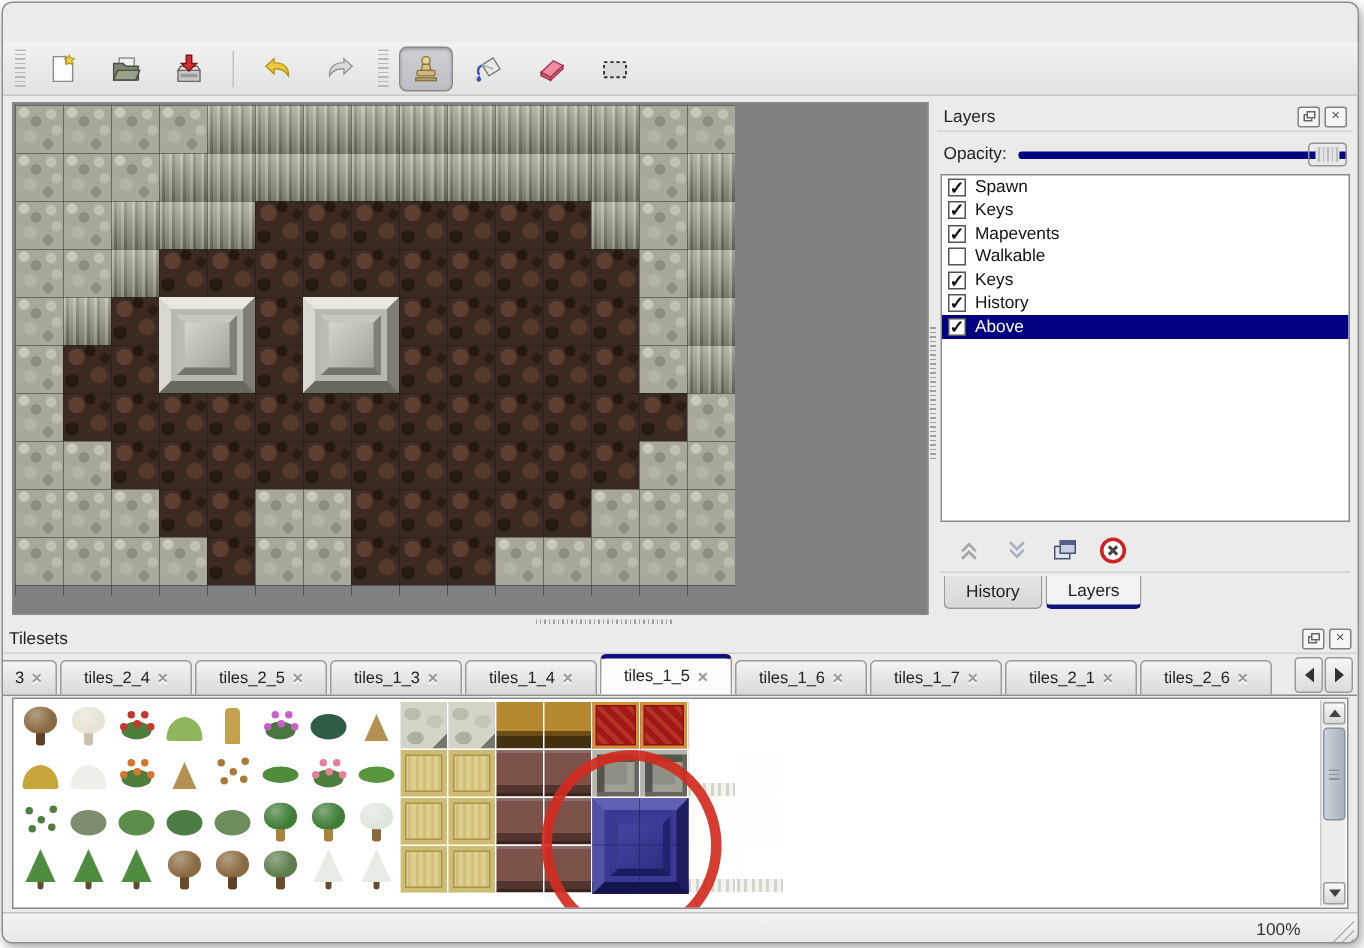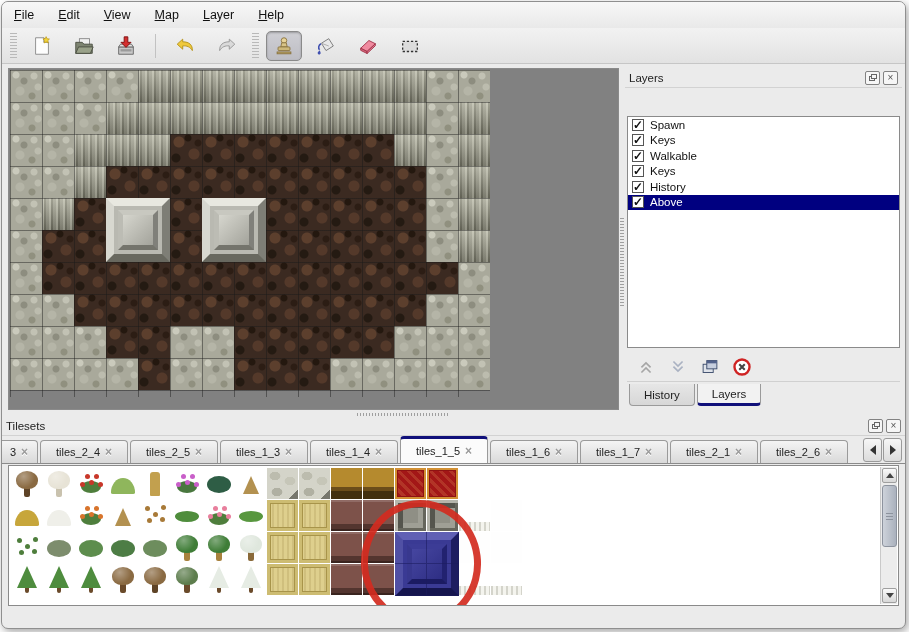--- a/index.html
+++ b/index.html
@@ -170,28 +170,20 @@
                border-top:1px solid #c2c2c2; display:flex; align-items:center; justify-content:flex-end; font-size:11.5px; color:#333;
                padding-right:38px; }
   .resize-grip { position:absolute; right:2px; bottom:2px; width:15px; height:15px;
     background:repeating-linear-gradient(135deg,transparent 0 3px,#b5b5b5 3px 4px); clip-path:polygon(100% 0,100% 100%,0 100%); }
 </style>
 </head>
 <body>
 
 <div class="window">
 
-  <div class="menubar">
-      <span class="menu-item"><u>F</u>ile</span>
-      <span class="menu-item"><u>E</u>dit</span>
-      <span class="menu-item"><u>V</u>iew</span>
-      <span class="menu-item"><u>M</u>ap</span>
-      <span class="menu-item"><u>L</u>ayer</span>
-      <span class="menu-item"><u>H</u>elp</span>
-    </div>
 
   <div class="toolbar">
       <span class="grip"></span>
       <button class="tb-btn">
         <svg width="22" height="22" viewBox="0 0 24 24">
           <path d="M5 3h9l5 5v13H5z" fill="#fdfdfd" stroke="#8a8a8a"></path>
           <path d="M14 3l5 5h-5z" fill="#e0e0e0" stroke="#8a8a8a"></path>
           <path d="M16.5 1.8l1.1 2.3 2.5.3-1.8 1.8.5 2.5-2.3-1.2-2.2 1.2.5-2.5-1.8-1.8 2.4-.3z" fill="#f2d43c" stroke="#c09a10" stroke-width=".8"></path>
         </svg>
       </button>
@@ -425,31 +417,42 @@
         <span class="win-btn">
             <span class="restore-glyph">
               <i class="b"></i>
               <i class="f"></i>
             </span>
           </span>
         <span class="win-btn">
             <span>×</span>
           </span>
       </div>
+      <div class="opacity-row">
+        <span>Opacity:</span>
+        <span class="opacity-slider">
+          <span class="opacity-track"></span>
+          <span class="opacity-handle"></span>
+        </span>
+      </div>
       <div class="layer-list">
           <div class="layer-row">
             <span class="checkbox">✓</span>
             <span class="layer-label">Spawn</span>
           </div>
           <div class="layer-row">
             <span class="checkbox">✓</span>
             <span class="layer-label">Keys</span>
           </div>
           <div class="layer-row">
             <span class="checkbox">✓</span>
+            <span class="layer-label">Mapevents</span>
+          </div>
+          <div class="layer-row">
+            <span class="checkbox"></span>
             <span class="layer-label">Walkable</span>
           </div>
           <div class="layer-row">
             <span class="checkbox">✓</span>
             <span class="layer-label">Keys</span>
           </div>
           <div class="layer-row">
             <span class="checkbox">✓</span>
             <span class="layer-label">History</span>
           </div>
@@ -718,14 +721,18 @@
             <span class="tri up"></span>
           </span>
         <span class="sb-thumb"></span>
         <span class="sb-arrow bottom">
             <span class="tri down"></span>
           </span>
       </div>
     </div>
   </div>
 
+  <div class="statusbar">
+    <span>100%</span>
+    <div class="resize-grip"></div>
+  </div>
 
 </div>
 
 </body></html>

